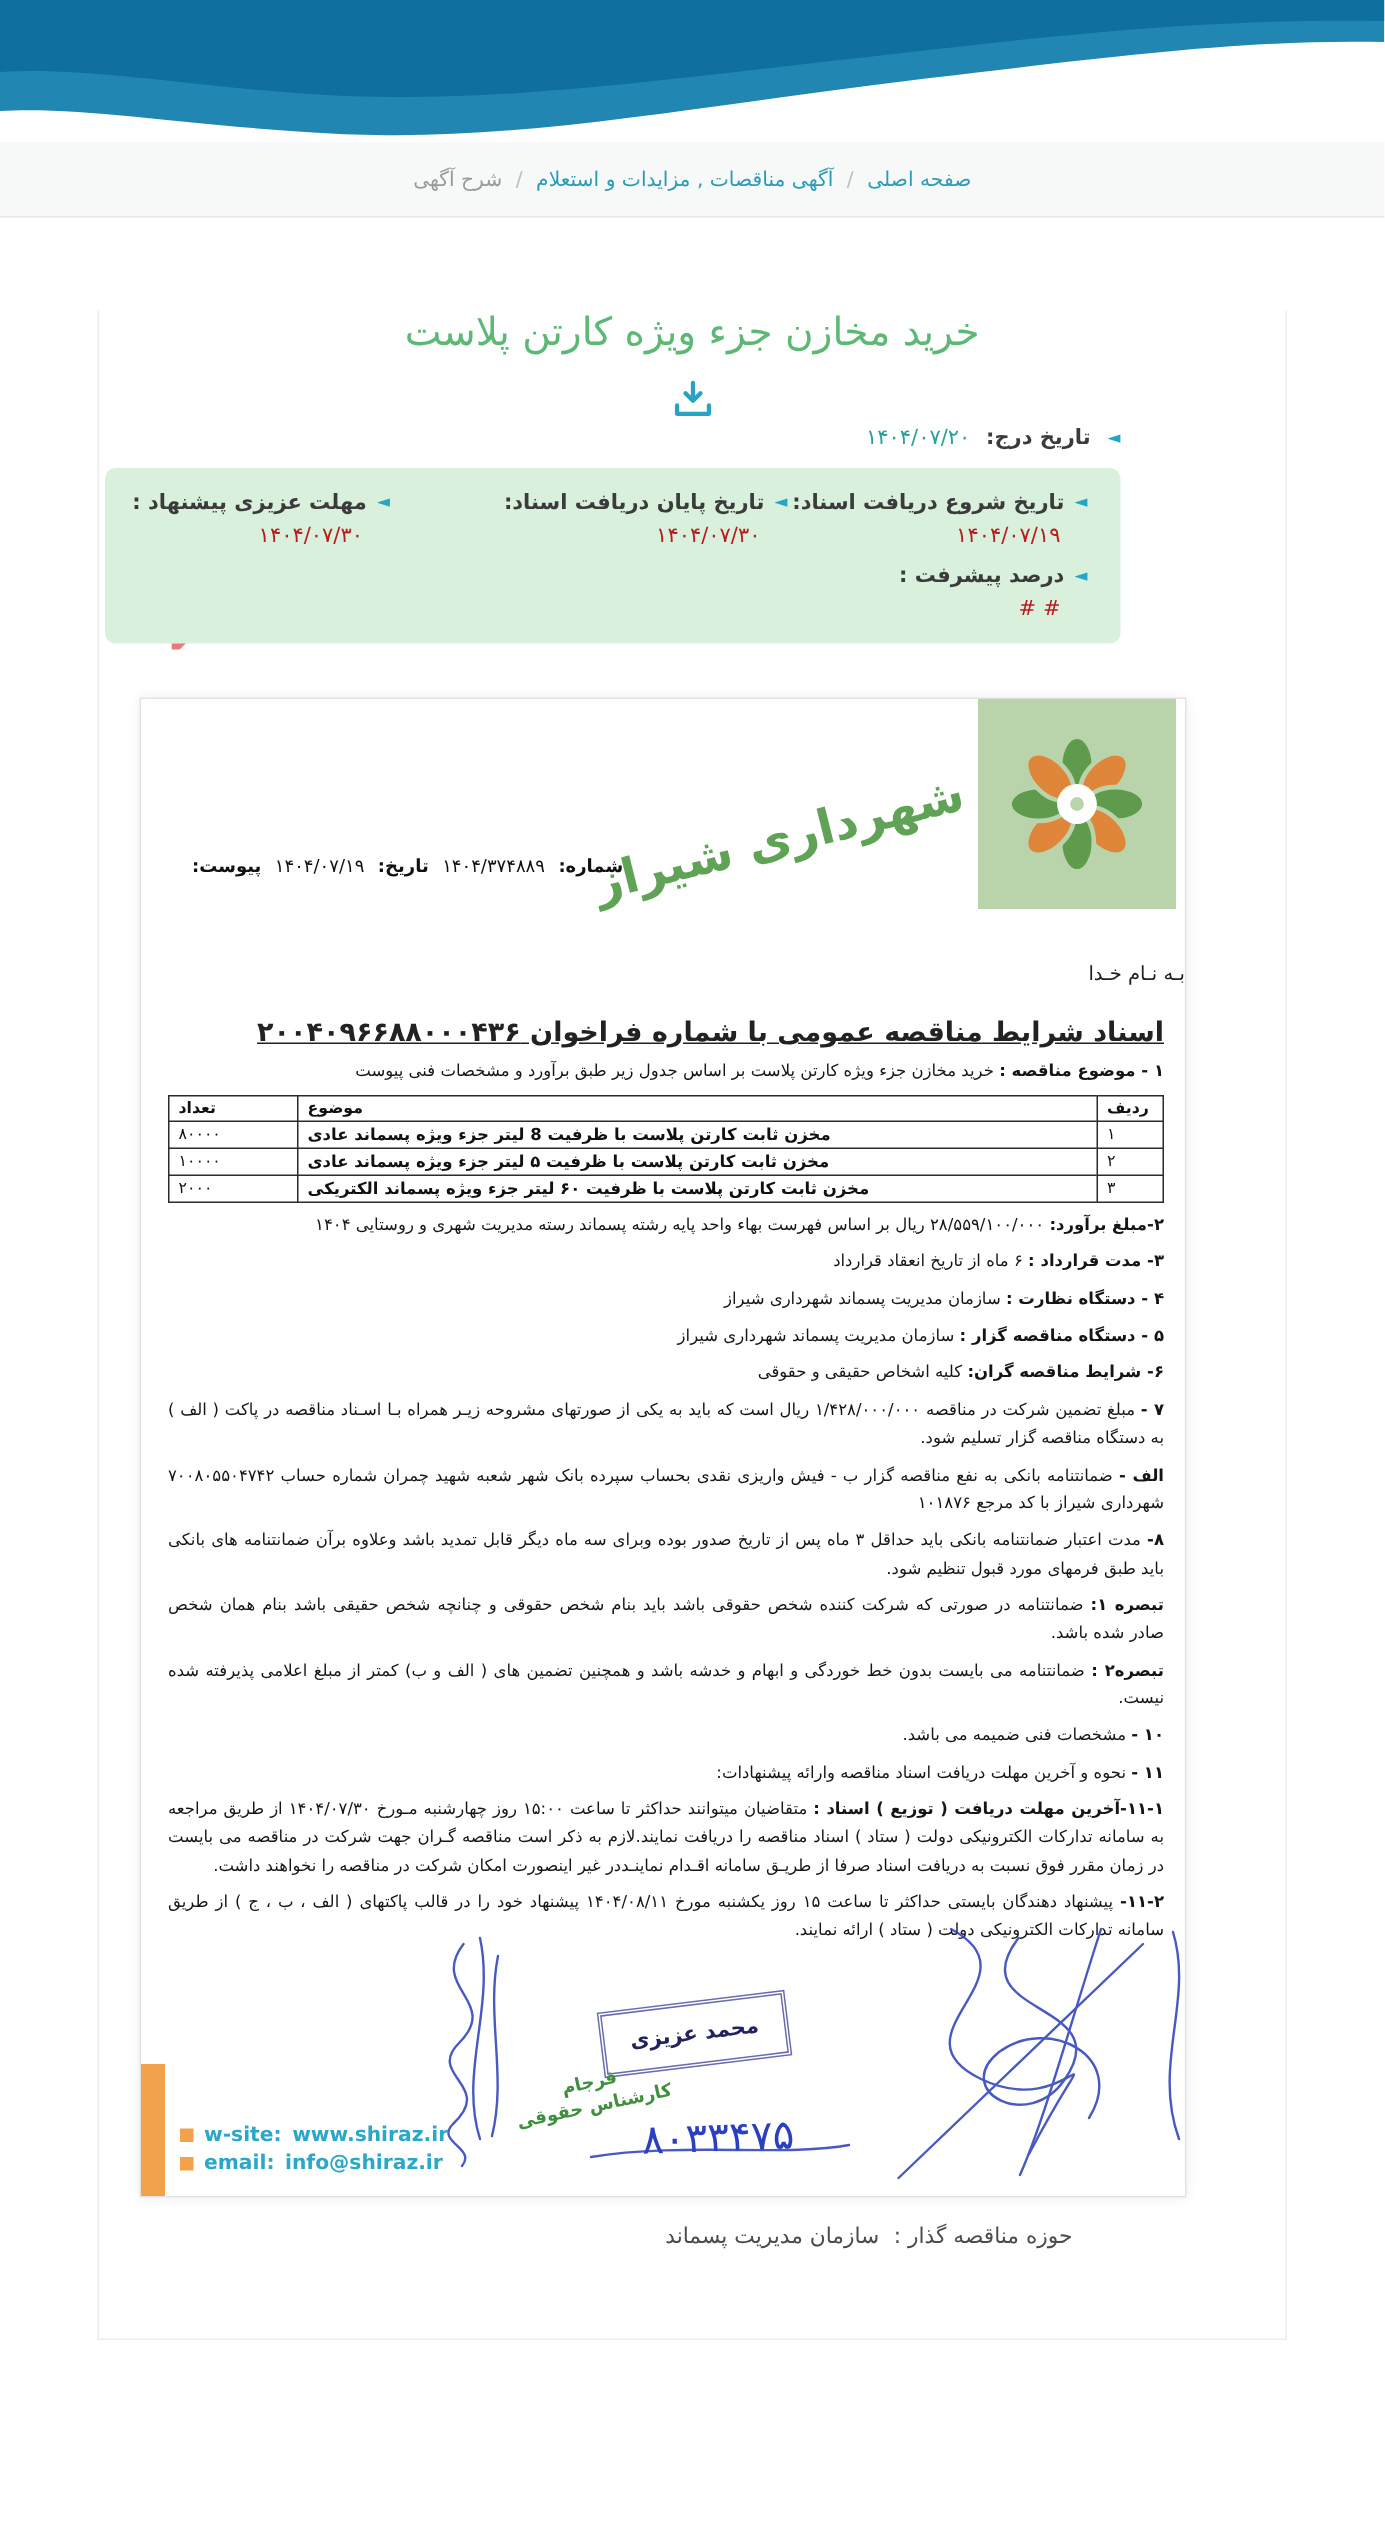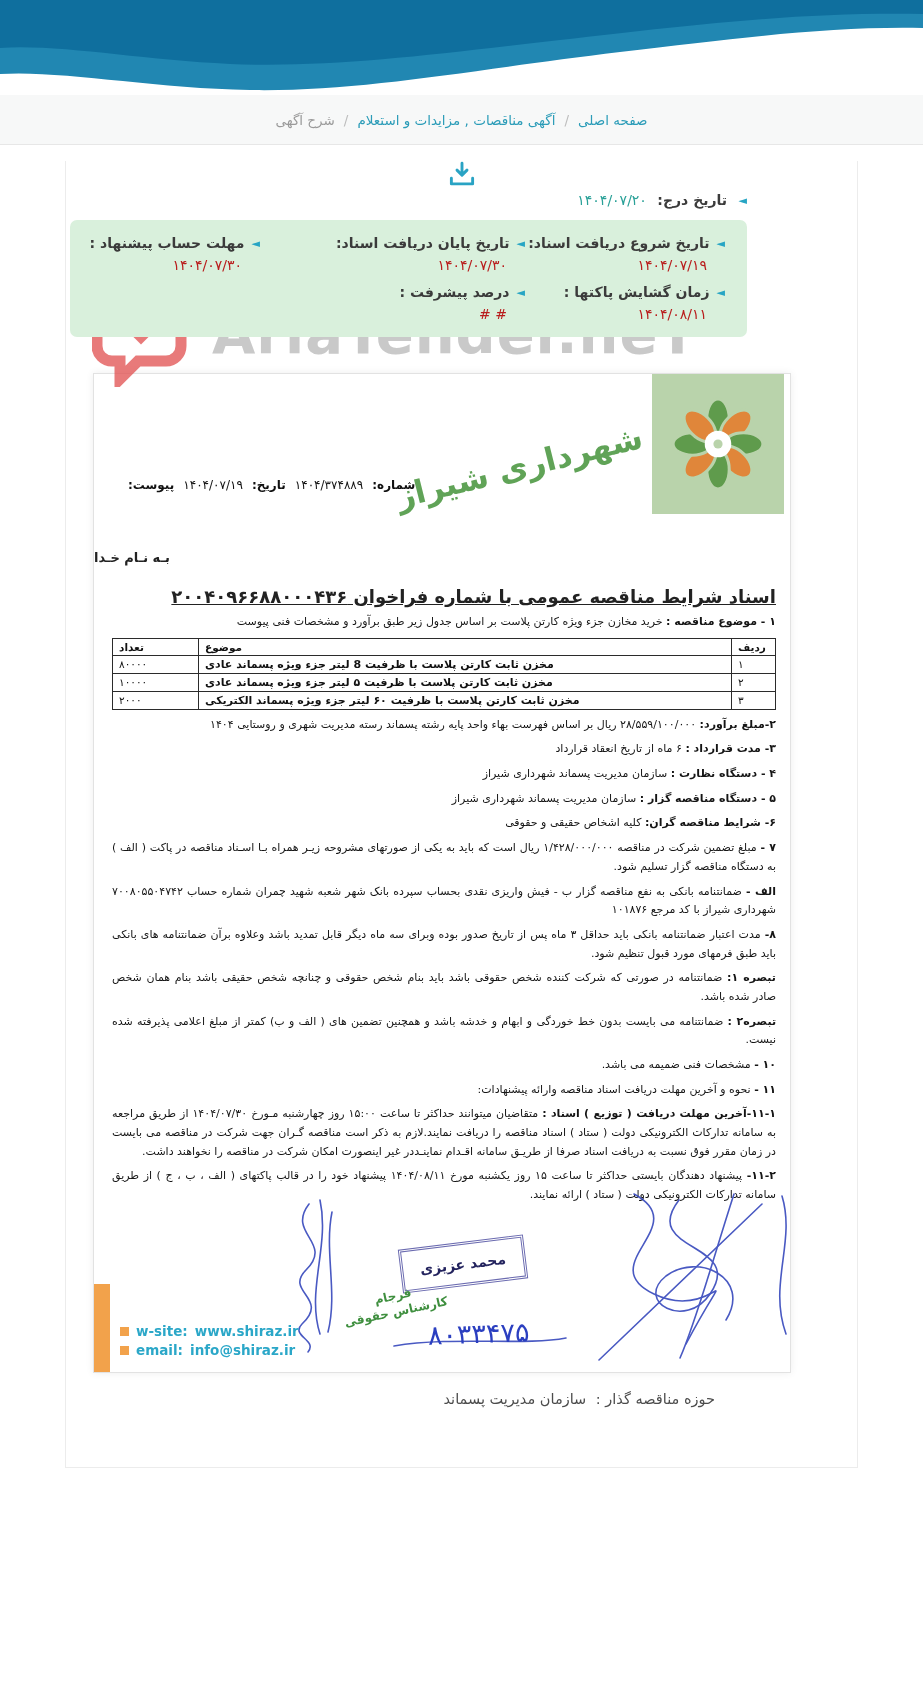--- a/index.html
+++ b/index.html
@@ -21,21 +21,21 @@
   .date-row .lbl{font-weight:bold;color:#3b3b3b}
   .date-row .val{color:#2aa198;margin-right:6px}
   .info-box{position:relative;z-index:2;direction:rtl;margin:12px 110px 0 4px;background:#d9f0dc;border-radius:7px;padding:15px 22px;display:grid;grid-template-columns:200px 265px 1fr;row-gap:11px}
   .f-label{font-size:14px;font-weight:bold;color:#3b3b3b;white-space:nowrap}
   .f-value{color:#b91c1c;font-size:14px;margin-top:6px;padding-right:18px}
   .doc{position:relative;margin:36px 66px 0 27px;width:698px;height:1000px;background:#fff;border:1px solid #e2e2e2;box-shadow:0 0 8px rgba(0,0,0,.07);overflow:hidden}
   .doc-logo-block{position:absolute;top:0;right:6px;width:132px;height:140px;background:#b9d3ab;display:flex;align-items:center;justify-content:center}
   .doc-callig{position:absolute;top:74px;right:144px;transform:rotate(-14deg);font-size:32px;font-weight:bold;color:#4f9a45;white-space:nowrap;opacity:.9}
   .doc-numrow{position:absolute;top:104px;left:34px;direction:rtl;display:flex;gap:9px;font-size:12px;color:#111;white-space:nowrap}
   .dn-l{font-weight:bold}
-  .doc-bismillah{position:absolute;top:176px;left:0;right:0;text-align:left;font-size:13px;font-weight:bold;letter-spacing:1px}
+  .doc-bismillah{position:absolute;top:176px;left:0;right:0;text-align:right;font-size:13px;font-weight:normal;letter-spacing:1px}
   .doc-body{position:absolute;top:212px;right:14px;left:18px;direction:rtl}
   .doc-title{font-size:18px;font-weight:bold;text-decoration:underline;margin-bottom:6px}
   .cl{font-size:11px;line-height:1.7;margin:6px 0;text-align:justify;color:#151515}
   .doc-table{width:100%;border-collapse:collapse;margin:4px 0 6px;direction:rtl}
   .doc-table th,.doc-table td{border:1px solid #2b2b2b;padding:2px 6px;font-size:10.5px;text-align:left;color:#111}
   .doc-table th{font-weight:bold}
   .doc-table th:first-child{width:44px}
   .doc-table th:last-child{width:86px}
   .doc-table .mz{font-weight:bold;font-size:11px}
   .doc-sigs{position:absolute;left:0;top:808px;z-index:3}
@@ -62,20 +62,21 @@
 <div class="breadcrumb-bar">
   <span class="bc-link">صفحه اصلی</span>
   <span class="bc-sep">/</span>
   <span class="bc-link">آگهی مناقصات , مزایدات و استعلام</span>
   <span class="bc-sep">/</span>
   <span class="bc-current">شرح آگهی</span>
 </div>
 
 <div class="card">
 
+  <h1 class="page-title">خرید مخازن جزء ویژه کارتن پلاست</h1>
 
   <div class="dl-wrap">
     <svg width="30" height="27" viewBox="0 0 24 21">
       <path d="M12 1.5 v8.5 M8 7 l4 4 4-4" stroke="#29a3c4" stroke-width="2.3" fill="none" stroke-linecap="round" stroke-linejoin="round"></path>
       <path d="M3.5 13.5 v4.5 h17 v-4.5" stroke="#29a3c4" stroke-width="2.3" fill="none" stroke-linecap="round" stroke-linejoin="round"></path>
     </svg>
   </div>
 
   <div class="watermark">
     <svg class="wm-logo" width="100" height="96" viewBox="0 0 100 96">
@@ -94,26 +95,22 @@
   <div class="info-box">
     <div class="field">
       <div class="f-label"><span class="tri">◄</span><span>تاریخ شروع دریافت اسناد:</span></div>
       <div class="f-value">۱۴۰۴/۰۷/۱۹</div>
     </div>
     <div class="field">
       <div class="f-label"><span class="tri">◄</span><span>تاریخ پایان دریافت اسناد:</span></div>
       <div class="f-value">۱۴۰۴/۰۷/۳۰</div>
     </div>
     <div class="field">
-      <div class="f-label"><span class="tri">◄</span><span>مهلت حساب پیشنهاد :</span></div>
+      <div class="f-label"><span class="tri">◄</span><span>مهلت عزیزی پیشنهاد :</span></div>
       <div class="f-value">۱۴۰۴/۰۷/۳۰</div>
-    </div>
-    <div class="field">
-      <div class="f-label"><span class="tri">◄</span><span>زمان گشایش پاکتها :</span></div>
-      <div class="f-value">۱۴۰۴/۰۸/۱۱</div>
     </div>
     <div class="field">
       <div class="f-label"><span class="tri">◄</span><span>درصد پیشرفت :</span></div>
       <div class="f-value"># #</div>
     </div>
   </div>
 
   <div class="doc">
 
     <div class="doc-logo-block">

